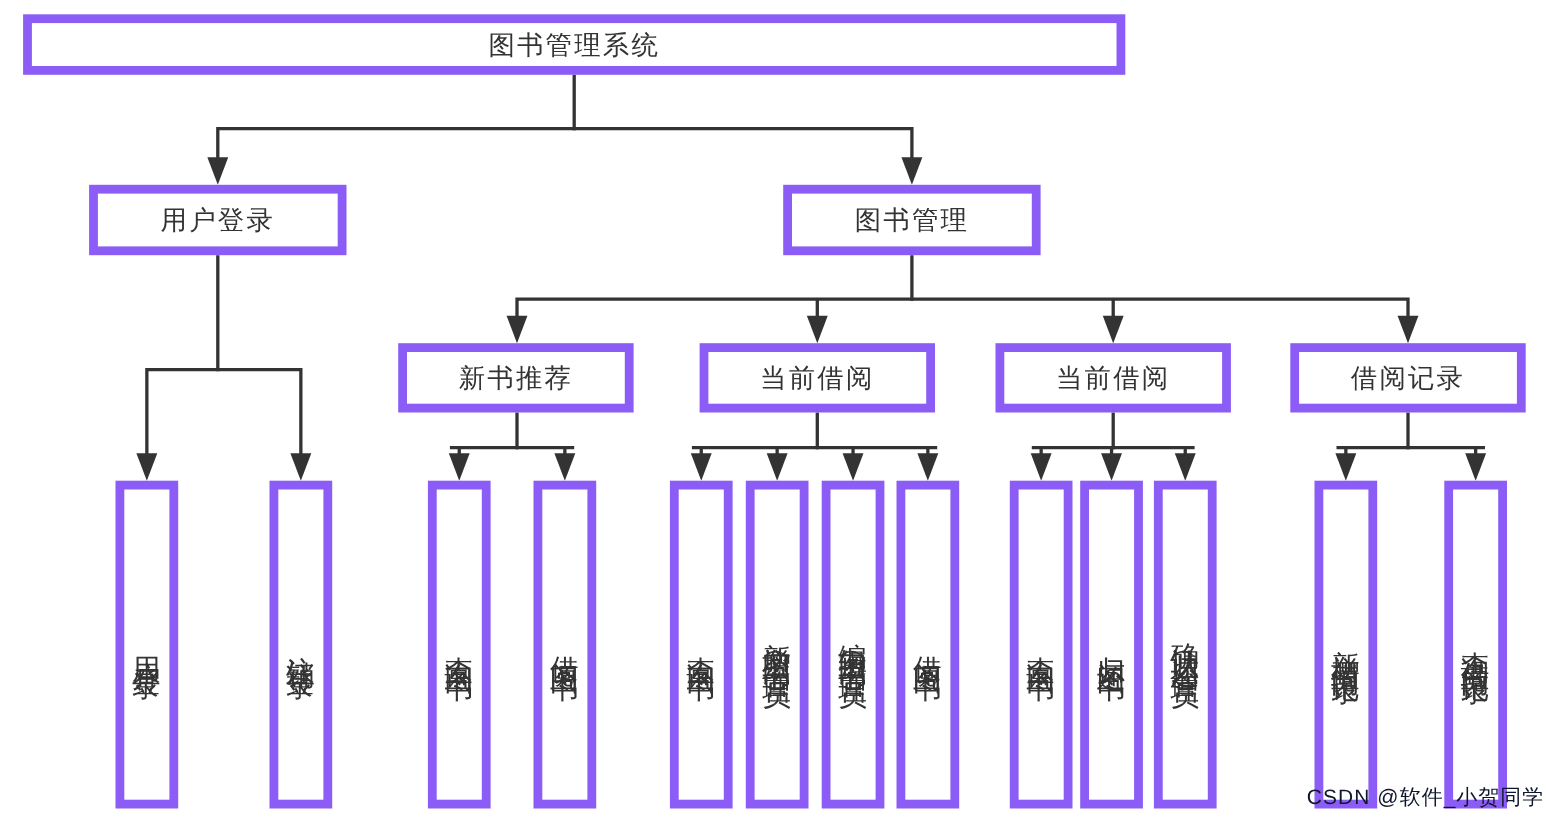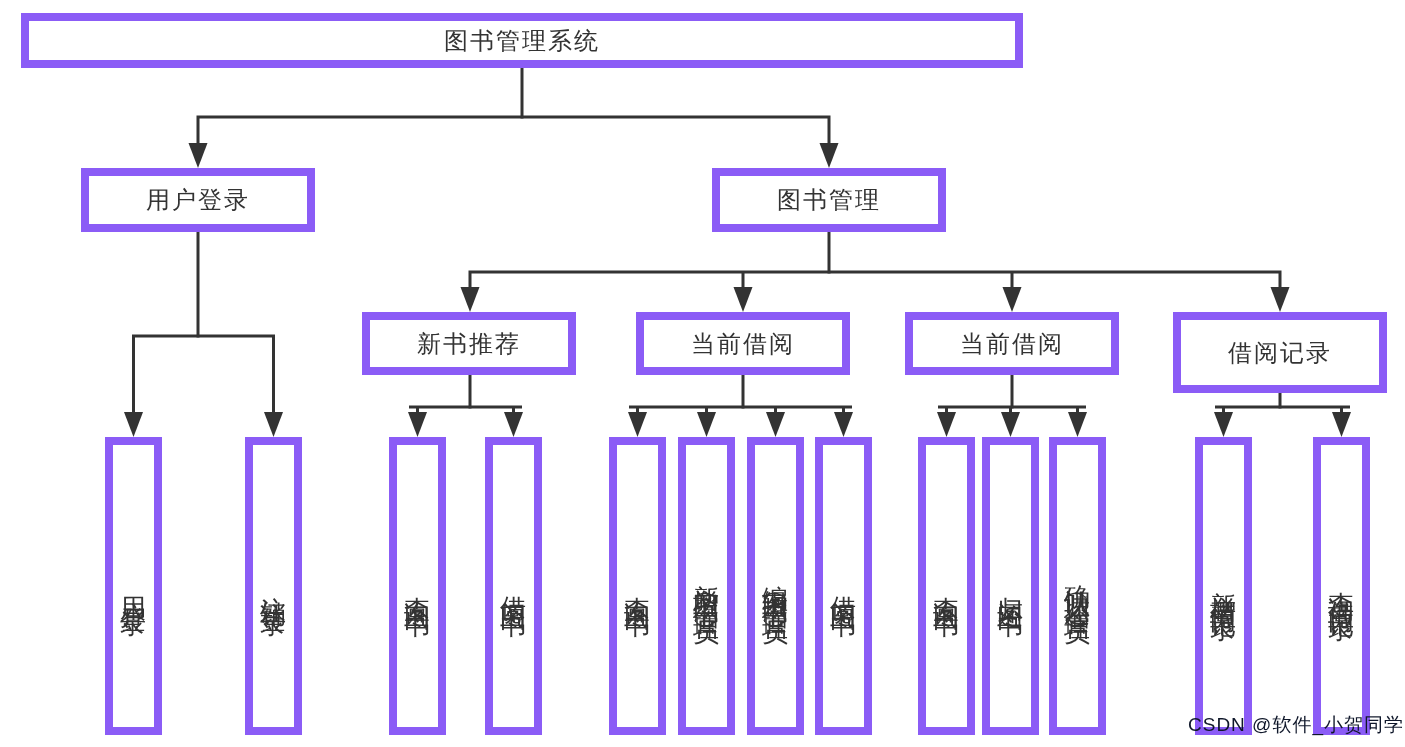--- a/index.html
+++ b/index.html
@@ -113,21 +113,21 @@
   </svg>
 
   <div class="node" style="left:21px; top:13px; width:1002px; height:55px;">图书管理系统</div>
 
   <div class="node" style="left:81px; top:168px; width:234px; height:64px;">用户登录</div>
   <div class="node" style="left:712px; top:168px; width:234px; height:64px;">图书管理</div>
 
   <div class="node" style="left:362px; top:312px; width:214px; height:63px;">新书推荐</div>
   <div class="node" style="left:636px; top:312px; width:214px; height:63px;">当前借阅</div>
   <div class="node" style="left:905px; top:312px; width:214px; height:63px;">当前借阅</div>
-  <div class="node" style="left:1173px; top:312px; width:214px; height:81px;">借阅记录</div>
+  <div class="node" style="left:1173px; top:312px; width:214px; height:63px;">借阅记录</div>
 
   <div class="leaf" style="left:105px;">用户登录</div>
   <div class="leaf" style="left:245px;">注销登录</div>
   <div class="leaf" style="left:389px;">查询图书</div>
   <div class="leaf" style="left:485px;">借阅图书</div>
   <div class="leaf" style="left:609px;">查询图书</div>
   <div class="leaf" style="left:678px;">新增图书（管理员）</div>
   <div class="leaf" style="left:747px;">编辑图书（管理员）</div>
   <div class="leaf" style="left:815px;">借阅图书</div>
   <div class="leaf" style="left:918px;">查询图书</div>

